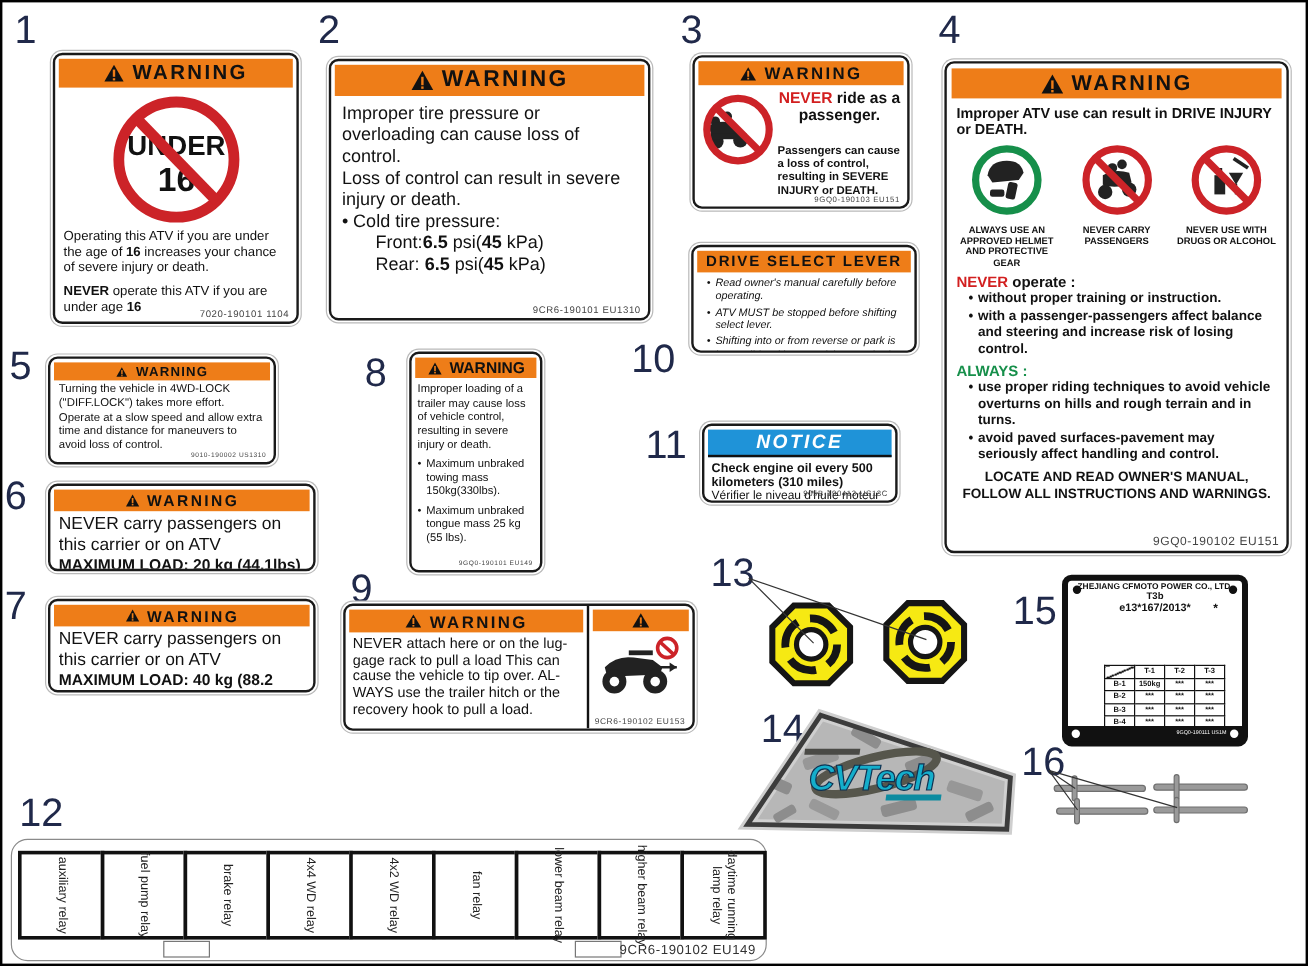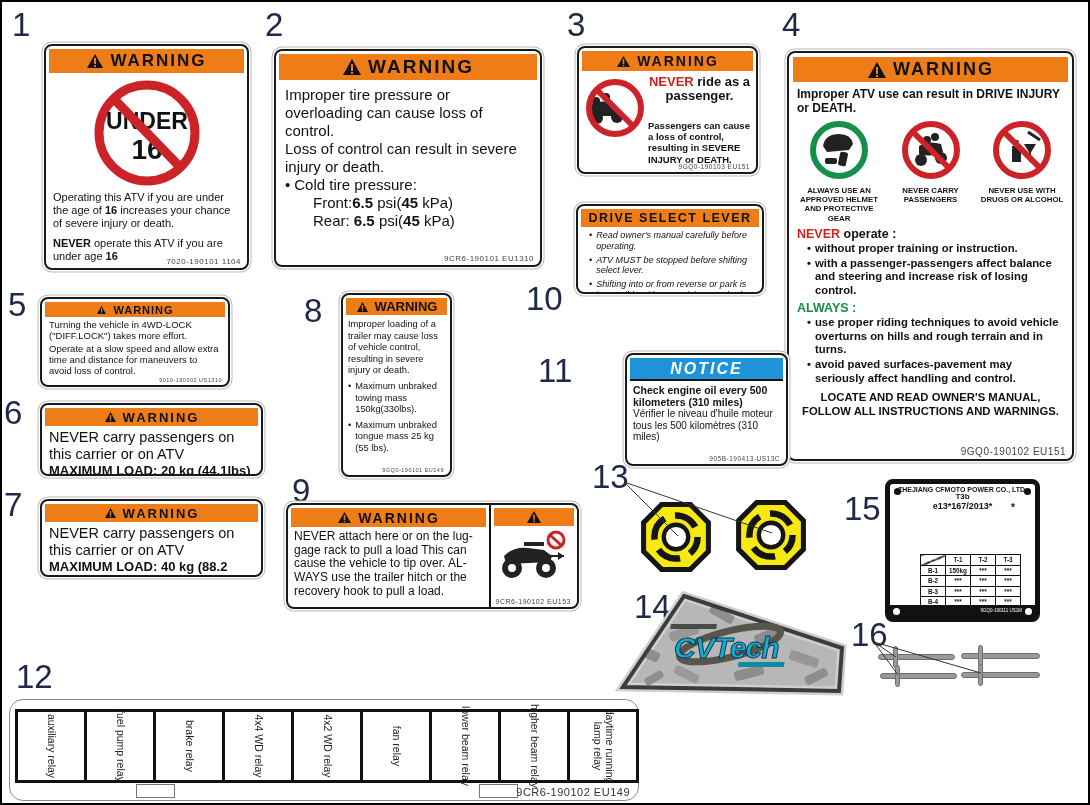--- a/index.html
+++ b/index.html
@@ -71,21 +71,21 @@
   .l9 .left .whead{height:19px;font-size:14px;}
   .l9 .body{margin:3px 3px 0 3px;font-size:12px;line-height:1.14;}
   .l9 .right{width:80px;border-left:2px solid #111;padding:3px;position:relative;}
   .l9 .right .whead{height:18px;}
   .l9 .code{font-size:7px;}
   
   .l10{left:574px;top:202px;width:188px;height:90px;}
   .l10 .whead{height:18px;font-size:12.5px;letter-spacing:1.5px;}
   .l10 .bul{margin:3px 3px 0 8px;font-size:9px;line-height:1.2;font-style:italic;}
   
-  .l11{left:583px;top:351px;width:163px;height:113px;margin-left:40px;}
+  .l11{left:583px;top:351px;width:163px;height:66px;}
   .l11 .nhead{background:#1f93d8;color:#fff;font-weight:bold;font-style:italic;
               text-align:center;height:21px;font-size:16px;letter-spacing:2px;line-height:21px;
               border-bottom:2px solid #111;}
   .l11 .en{margin:3px 3px 0 3px;font-size:10.5px;font-weight:bold;line-height:1.15;}
   .l11 .fr{margin:0 3px;font-size:10px;line-height:1.15;}
   .l11 .code{font-size:6.5px;}
   
   .l12{left:7px;top:697px;width:630px;height:102px;border:1.5px solid #8a8a8a;border-radius:14px;
        position:absolute;box-sizing:border-box;background:#fff;}
   .l12 .cells{position:absolute;left:5px;top:9px;display:flex;}

